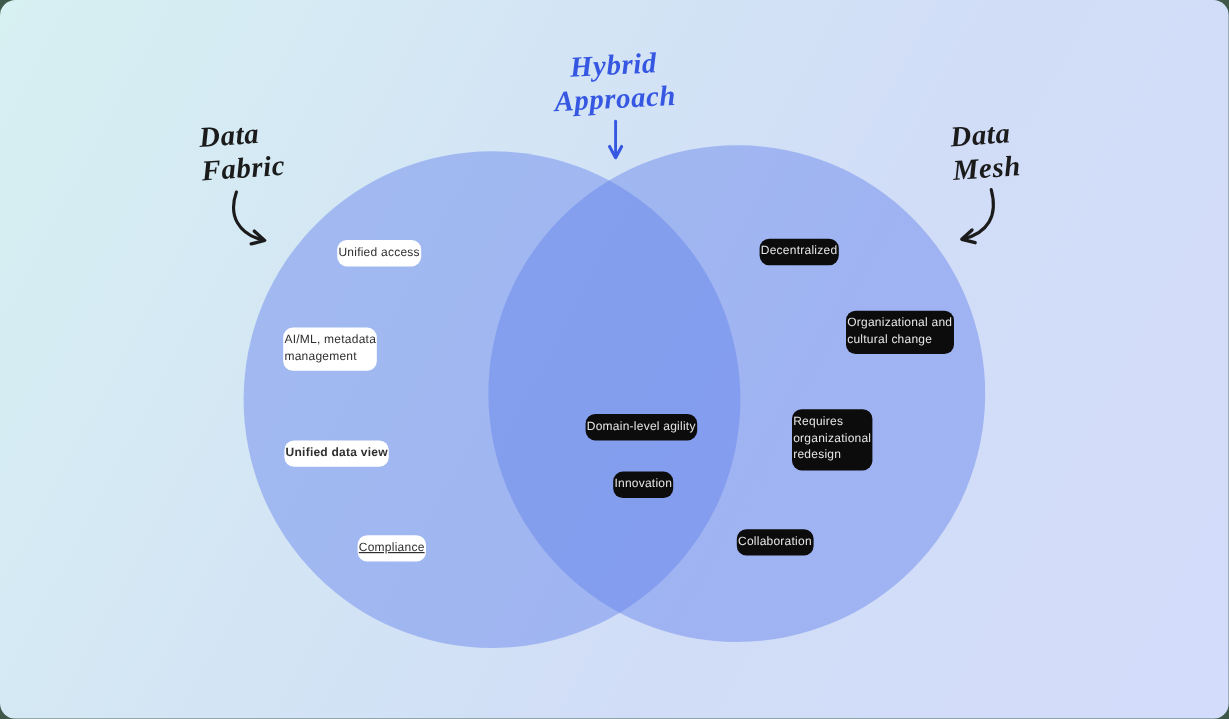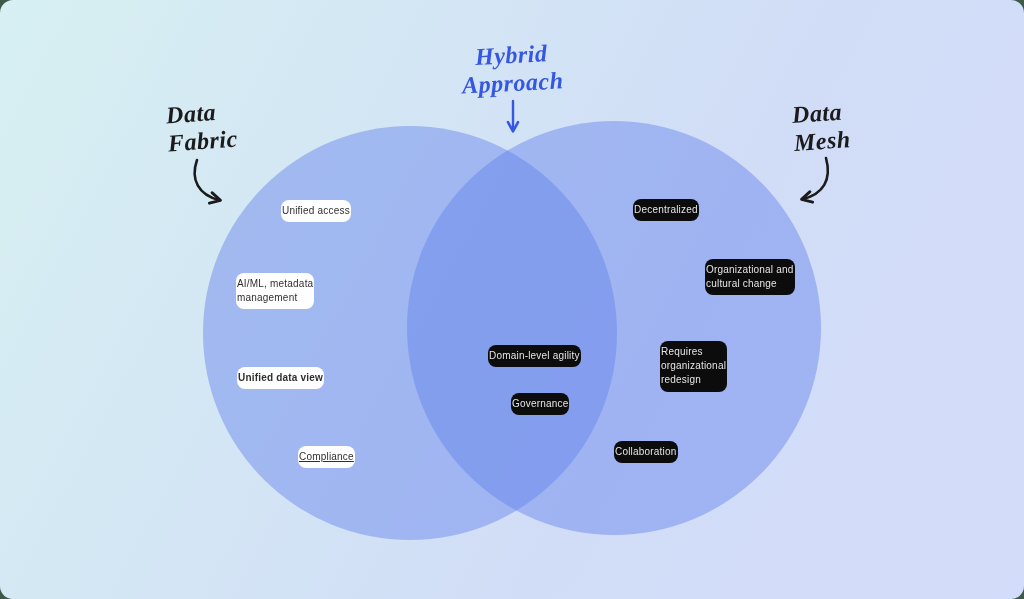--- a/index.html
+++ b/index.html
@@ -101,21 +101,21 @@
 management</div>
 
   <div class="pill light nowrap" style="left:237px; top:367px;font-weight:bold;">Unified data view</div>
 
   <div class="pill light nowrap" style="left:298px; top:446px;text-decoration:underline;">Compliance</div>
 
 
 
   <div class="pill dark nowrap" style="left:452px; top:345px;margin-left:36px;">Domain-level agility</div>
 
-  <div class="pill dark nowrap" style="left:511px; top:393px;">Governance</div>
+  <div class="pill dark nowrap" style="left:511px; top:393px;">Innovation</div>
 
   <div class="pill dark nowrap" style="left:633px; top:199px;">Decentralized</div>
 
   <div class="pill dark" style="left:657px; top:259px;margin-left:48px;">Organizational and
 cultural change</div>
 
   <div class="pill dark nowrap" style="left:614px; top:441px;">Collaboration</div>
 
   <div class="pill dark" style="left:660px; top:341px;">Requires
 organizational

